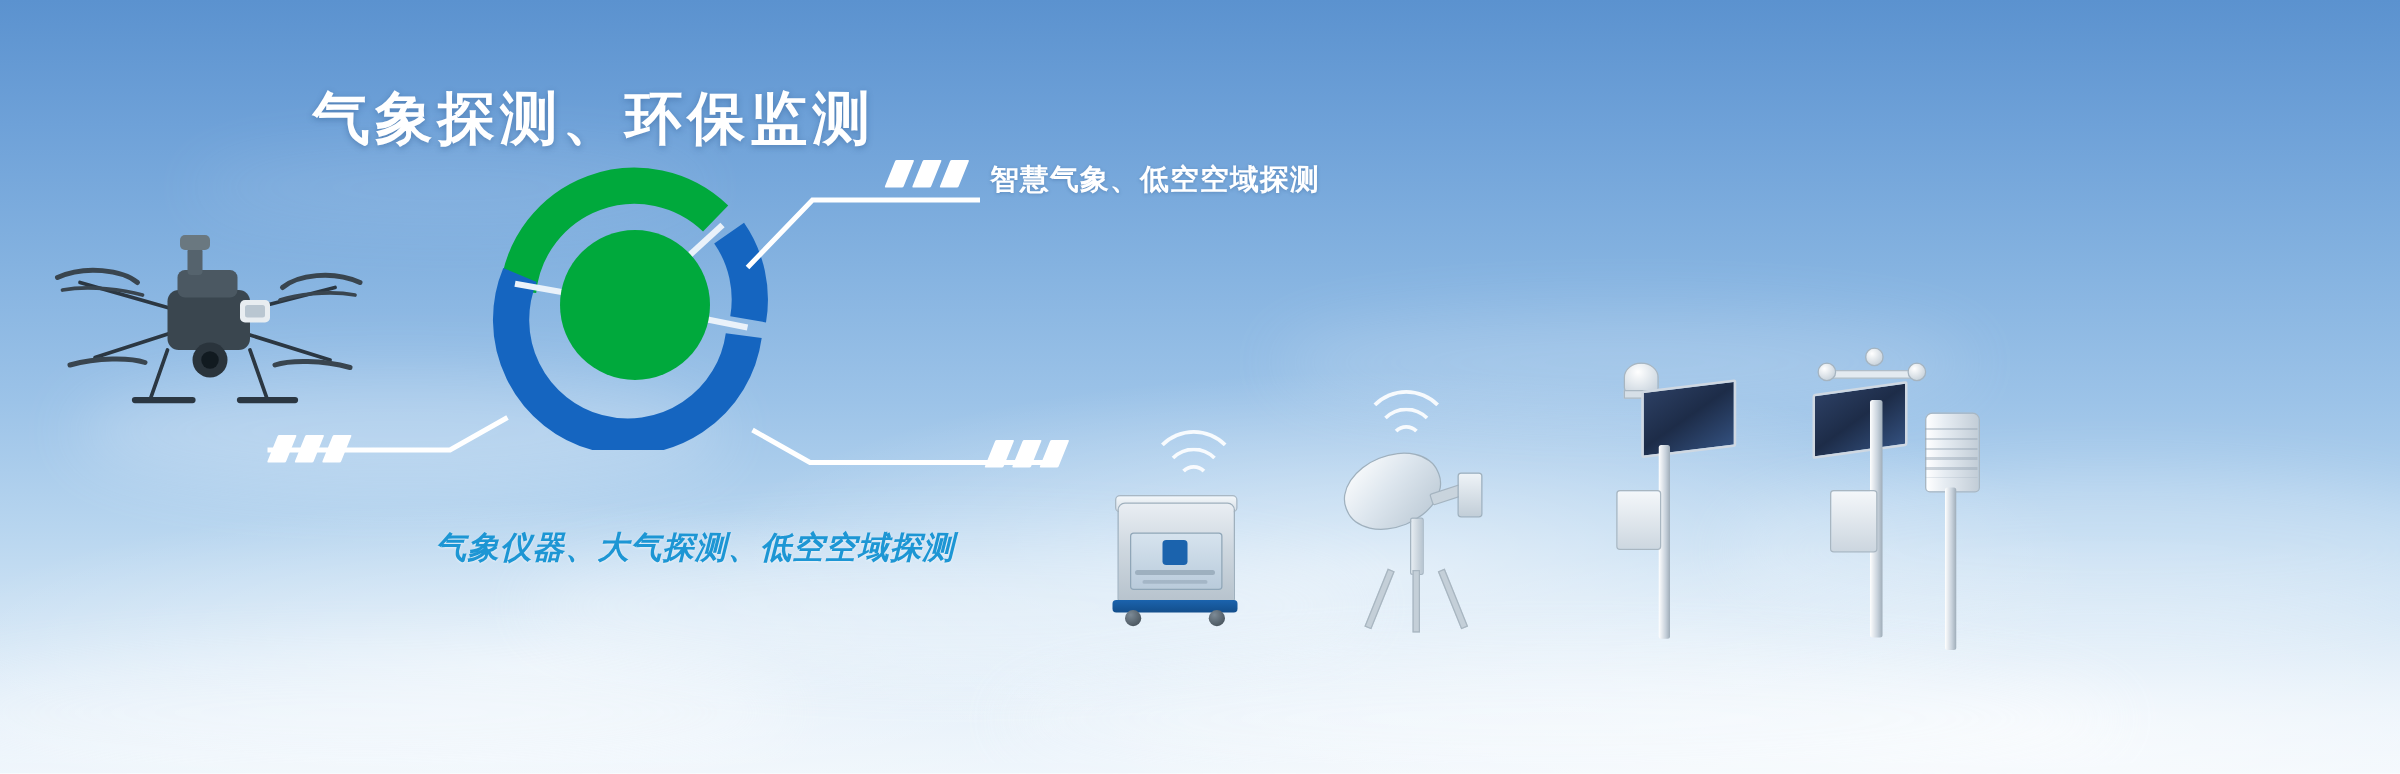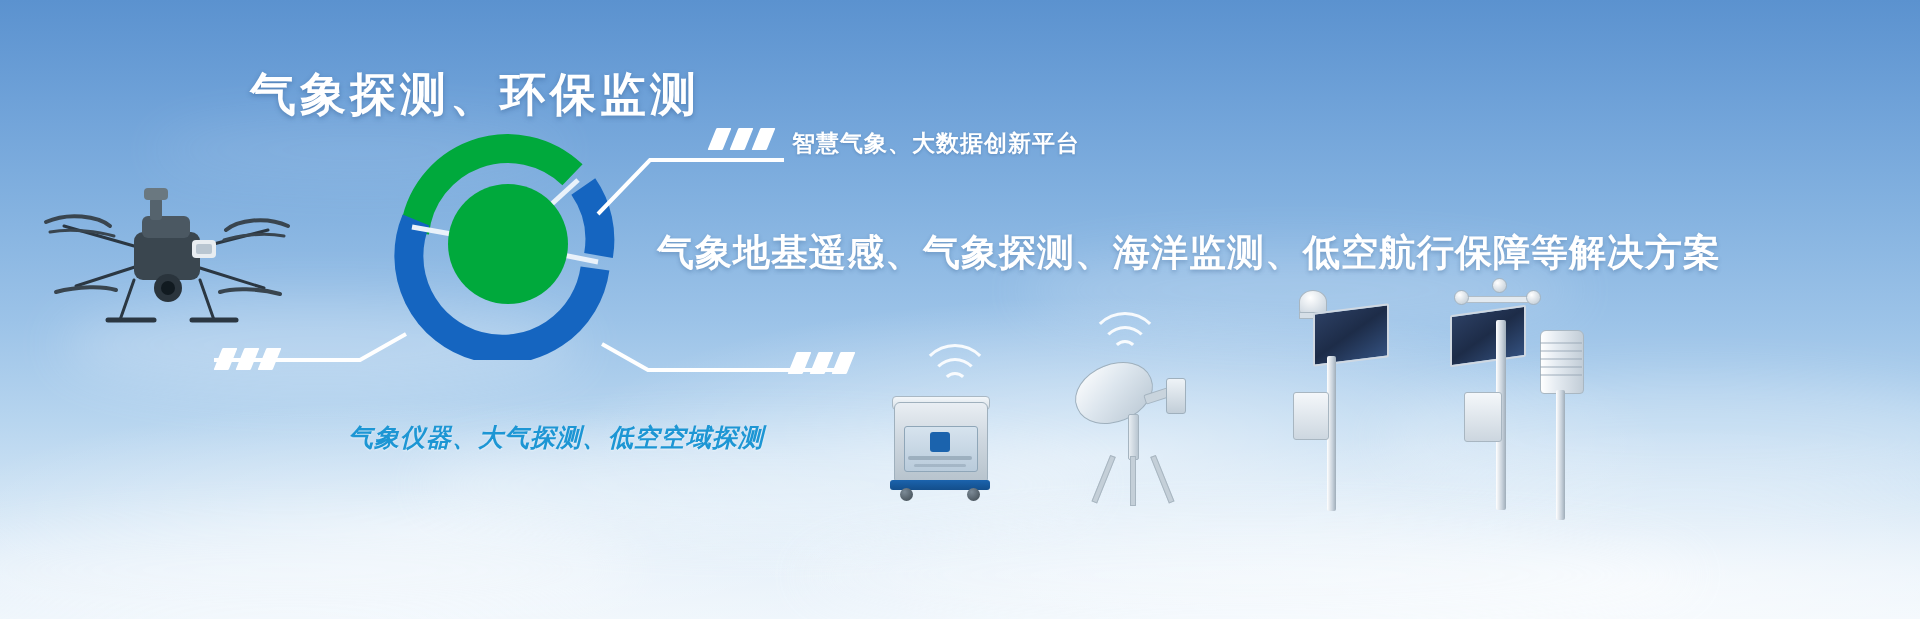--- a/index.html
+++ b/index.html
@@ -199,41 +199,40 @@
   </div>
 
   <svg id="conn-top" class="connector" width="190" height="88" viewBox="0 0 190 88">
     <polyline points="4,84 56,30 190,30" fill="none" stroke="#ffffff" stroke-width="4"></polyline>
   </svg>
   <div class="slashes" id="slash-top">
     <i></i>
       <i></i>
       <i></i>
   </div>
-  <div id="line-top">智慧气象、大数据创新平台</div>
+  <div id="line-top">智慧气象、低空空域探测</div>
 
   <svg id="conn-left" class="connector" width="220" height="40" viewBox="0 0 220 40">
     <polyline points="4,30 150,30 196,4" fill="none" stroke="#ffffff" stroke-width="4"></polyline>
   </svg>
   <div class="slashes" id="slash-left">
     <i></i>
       <i></i>
       <i></i>
   </div>
 
   <svg id="conn-right" class="connector" width="250" height="40" viewBox="0 0 250 40">
     <polyline points="2,4 48,30 246,30" fill="none" stroke="#ffffff" stroke-width="4"></polyline>
   </svg>
   <div class="slashes" id="slash-right">
     <i></i>
       <i></i>
       <i></i>
   </div>
 
-  <div id="line-main">气象地基遥感、气象探测、海洋监测、低空航行保障等解决方案</div>
   <div id="line-bottom">气象仪器、大气探测、低空空域探测</div>
 
   <div id="drone" class="device">
     <svg width="250" height="180" viewBox="0 0 250 180">
       <g stroke="#2b3742" stroke-width="3" fill="none" stroke-linecap="round">
 
         <line x1="22" y1="66" x2="92" y2="86"></line>
         <line x1="226" y1="70" x2="156" y2="88"></line>
         <line x1="34" y1="126" x2="96" y2="106"></line>
         <line x1="222" y1="128" x2="158" y2="108"></line>

